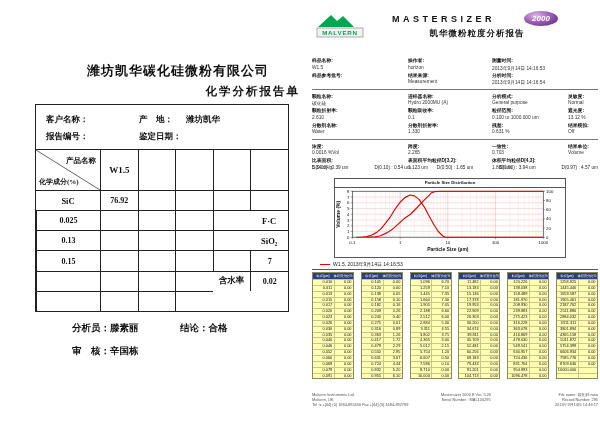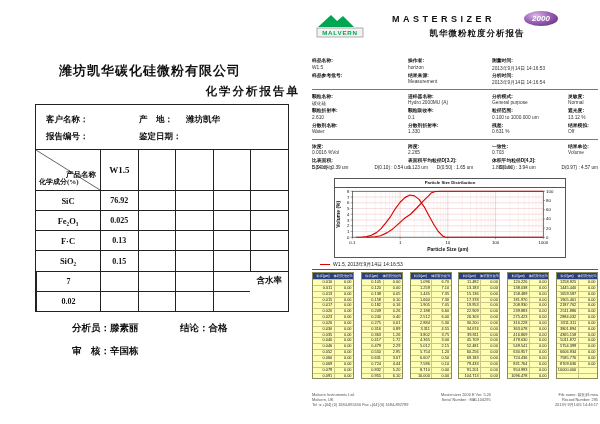--- a/index.html
+++ b/index.html
@@ -2,38 +2,38 @@
 <html><head>
 <meta charset="utf-8">
 <style>
   html,body{margin:0;padding:0;}
   body{width:600px;height:424px;position:relative;background:#ffffff;overflow:hidden;
        font-family:"Liberation Sans",sans-serif;color:#111;}
   
   #left-page{position:absolute;left:0;top:0;width:300px;height:424px;
              font-family:"Liberation Serif","DejaVu Serif",serif;}
   .lp-company{position:absolute;top:62px;left:0;width:300px;text-align:center;
-              font-size:13px;font-weight:bold;letter-spacing:1px;}
+              font-size:13px;font-weight:bold;letter-spacing:1px;padding-left:28px;}
   .lp-title{position:absolute;top:84px;left:0;width:300px;text-align:right;
             font-size:11.5px;font-weight:bold;letter-spacing:2px;}
   .lp-table{position:absolute;left:35px;top:104px;width:254px;height:208px;
             border:1.4px solid #222;box-sizing:border-box;}
   .lp-info{position:absolute;left:0;top:0;width:100%;height:45px;border-bottom:1px solid #222;
            box-sizing:border-box;font-size:8.5px;font-weight:bold;}
   .lp-info span{position:absolute;white-space:nowrap;}
   .lp-grid{position:absolute;left:0;top:45px;right:0;bottom:0;display:grid;
            grid-template-columns:64px repeat(5,1fr);grid-template-rows:40px repeat(6,1fr);}
   .lp-grid .cell{border-left:1px solid #222;border-top:1px solid #222;box-sizing:border-box;
                  display:flex;align-items:center;justify-content:center;
                  font-weight:bold;font-size:8.5px;}
   .lp-grid .cell.c0{border-left:none;}
   .lp-grid .cell.r0{border-top:none;}
   .diag{position:relative;}
   .diag svg{position:absolute;left:0;top:0;width:100%;height:100%;}
-  .diag .dt{position:absolute;top:20px;right:4px;font-size:7.5px;font-weight:bold;}
+  .diag .dt{position:absolute;top:6px;right:4px;font-size:7.5px;font-weight:bold;}
   .diag .db{position:absolute;bottom:3px;left:3px;font-size:7px;font-weight:bold;}
   .lp-footer-line{position:absolute;font-size:9.5px;font-weight:bold;white-space:nowrap;}
   
   #right-page{position:absolute;left:300px;top:0;width:300px;height:320px;}
   .malvern-logo{position:absolute;left:16px;top:12px;width:50px;height:27px;}
   .ms-title{position:absolute;left:92px;top:14px;font-size:9px;font-weight:bold;
             letter-spacing:3.5px;color:#111;white-space:nowrap;}
   .ms-oval{position:absolute;left:224px;top:11px;width:34px;height:15px;border-radius:50%;
            background:radial-gradient(ellipse at 35% 30%,#dcb6e8 0%,#9a5fb5 45%,#55246f 100%);
            color:#fff;font-style:italic;font-weight:bold;font-size:8px;text-align:center;
@@ -99,21 +99,20 @@
         <div class="cell r0"></div>
         <div class="cell r0"></div>
         <div class="cell r0"></div>
         <div class="cell r0"></div>
         <div class="cell c0">SiC</div>
         <div class="cell" style="font-size: 8px;">76.92</div>
         <div class="cell"></div>
         <div class="cell"></div>
         <div class="cell"></div>
         <div class="cell"></div>
-        <div class="cell c0">Fe₂O₃</div>
         <div class="cell" style="font-size: 8px;">0.025</div>
         <div class="cell"></div>
         <div class="cell"></div>
         <div class="cell"></div>
         <div class="cell"></div>
         <div class="cell c0">F·C</div>
         <div class="cell" style="font-size: 8px;">0.13</div>
         <div class="cell"></div>
         <div class="cell"></div>
         <div class="cell"></div>

